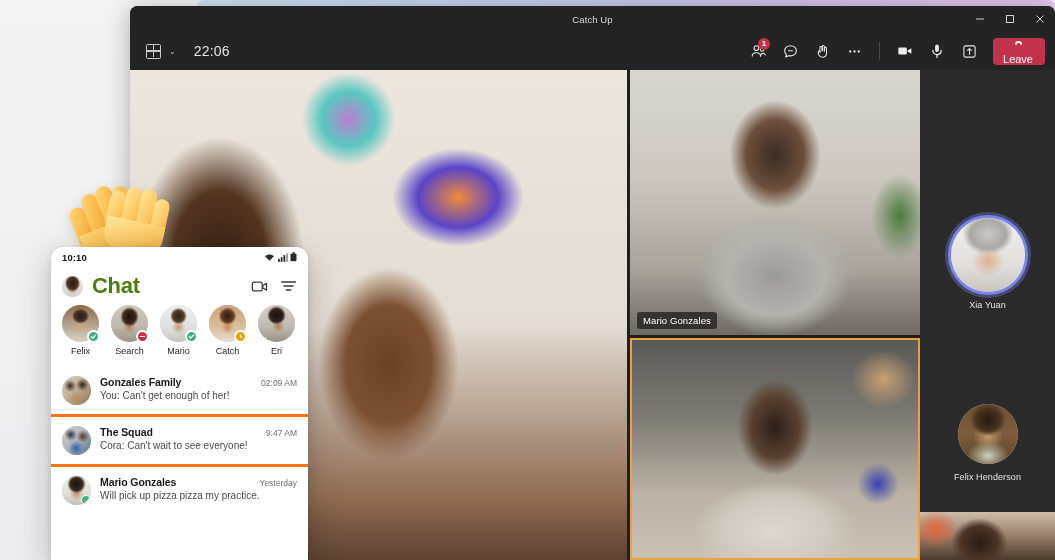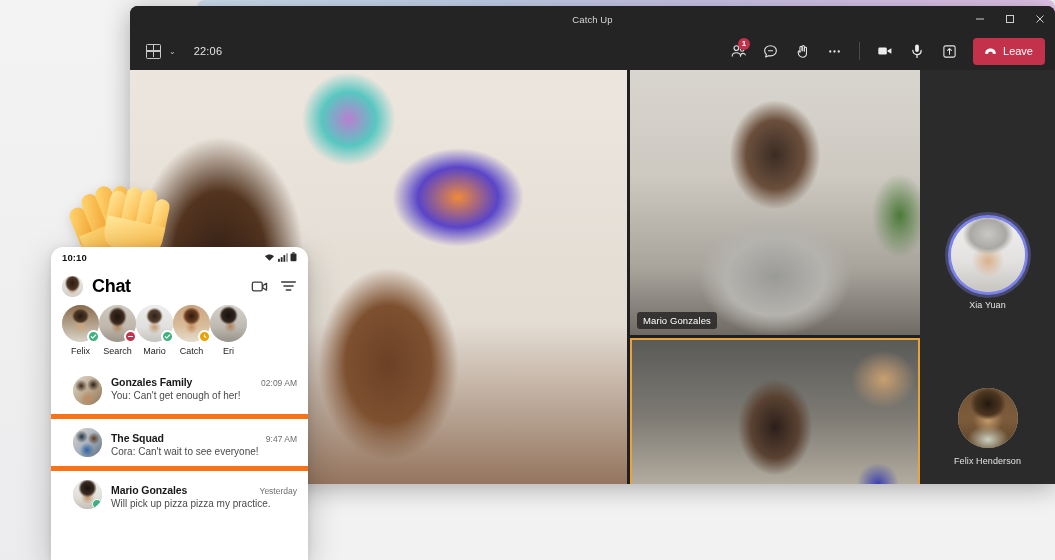--- a/index.html
+++ b/index.html
@@ -17,21 +17,21 @@
     background: linear-gradient(100deg,#cfe0ef 0%, #c7d8ee 18%, #c3cfea 36%, #c9c6e8 55%, #d2c3e8 72%, #dcc2e8 88%, #e4c6ea 100%);
     border-radius: 7px 7px 0 0;
   }
   .bg-gradient-left {
     position: absolute; left: 0; top: 0; width: 200px; height: 560px;
     background: linear-gradient(180deg,#f3f3f4 0%, #efeff0 60%, #ececee 100%);
   }
 
   
   .win {
-    position: absolute; left: 130px; top: 6px; width: 925px; height: 478px;
+    position: absolute; left: 130px; top: 6px; width: 925px; height: 554px;
     background: #1f1f1f;
     border-radius: 8px 8px 0 0;
     overflow: hidden;
     box-shadow: 0 4px 26px rgba(0,0,0,.30);
   }
   .titlebar {
     position: relative; height: 26px; background: #242424;
     display:flex; align-items:center; justify-content:center;
   }
   .titlebar .t-title { color:#d6d6d6; font-size:9.5px; letter-spacing:.1px; }
@@ -51,38 +51,38 @@
   .grid-ico i {
     position:absolute; width:15px; height:15px;
     border:1.2px solid #c9c9c9; border-radius:1.5px;
   }
   .grid-ico i:before, .grid-ico i:after {
     content:""; position:absolute; background:#c9c9c9;
   }
   .grid-ico i:before { left:5.9px; top:0; width:1.2px; height:12.6px; }
   .grid-ico i:after  { top:5.9px; left:0; width:12.6px; height:1.2px; }
   .chev { color:#c2c2c2; font-size:8px; margin-left:1px; }
-  .clock { color:#e2e2e2; font-size:11px; margin-left:11px; letter-spacing:.2px; }
+  .clock { color:#e2e2e2; font-size:14px; margin-left:11px; letter-spacing:.2px; }
 
   .tb-right { margin-left:auto; display:flex; align-items:center; gap:2px; }
   .tb-btn {
     width:30px; height:30px; border-radius:4px; display:flex;
     align-items:center; justify-content:center; position:relative; color:#e6e6e6;
   }
   .tb-sep { width:1px; height:18px; background:#4a4a4a; margin:0 8px; }
   .badge {
     position:absolute; top:2px; right:3px; min-width:12px; height:12px;
     background:#c4314b; color:#fff; border-radius:6px; font-size:8px;
     display:flex; align-items:center; justify-content:center; padding:0 3px;
     font-weight:700; line-height:1;
   }
   .leave-btn {
     margin-left:7px; height:27px; background:#c4314b; color:#fff;
     border-radius:4px; display:flex; align-items:center; gap:5px;
-    padding:0 12px 0 10px; font-size:11px; font-weight:400; border:none; cursor:pointer;
+    padding:0 12px 0 10px; font-size:11px; font-weight:400; border:none; cursor:pointer;flex-direction:column;
   }
 
   
   .stage { position:relative; height:490px; background:#1f1f1f; display:flex; }
   .stage-main { position:relative; width:790px; height:490px; display:flex; gap:3px; padding:0; }
 
   .tile { position:relative; overflow:hidden; background:#2a2a2a; }
   .tile-big { width:497px; height:490px; }
   .tile-col { width:290px; height:490px; display:flex; flex-direction:column; gap:3px; }
   .tile-b { height:265px; width:290px; }
@@ -114,43 +114,43 @@
     position:absolute; left:51px; top:247px; width:257px; height:313px;
     background:#fff; border-radius:12px 12px 0 0;
     box-shadow: 0 10px 34px rgba(0,0,0,.22), 0 2px 8px rgba(0,0,0,.10);
     overflow:hidden; z-index:30;
   }
   .statusbar { height:20px; display:flex; align-items:center; padding:0 11px; }
   .sb-time { font-size:9.5px; font-weight:700; color:#111; letter-spacing:.1px; }
   .sb-right { margin-left:auto; display:flex; align-items:center; gap:2.5px; }
   .phone-head { height:38px; display:flex; align-items:center; padding:0 11px; gap:9px; }
   .ph-avatar { width:21px; height:21px; border-radius:50%; overflow:hidden; position:relative; background:#ccc; }
-  .ph-title { font-size:18px; font-weight:700; color:#000000; letter-spacing:-.3px; }
+  .ph-title { font-size:22px; font-weight:700; color:#4d7c0f; letter-spacing:-.3px; }
   .ph-actions { margin-left:auto; display:flex; align-items:center; gap:12px; }
 
   .searchbar {
     margin:2px 11px 10px; height:26px; background:#f1f1f1; border-radius:13px;
     display:flex; align-items:center; padding:0 7px; gap:7px; position:relative;
   }
   .search-text { font-size:10.5px; color:#8c8c8c; }
   .search-divider { position:absolute; right:28px; top:5px; width:1px; height:16px; background:#e0e0e0; }
 
-  .people-row { display:flex; padding:0 0 0 11px; overflow:hidden; height:62px; }
+  .people-row { display:flex; padding:0 0 0 11px; gap:12px; overflow:hidden; height:62px; }
   .person { width:37px; text-align:center; flex:0 0 auto; }
   .p-av { width:37px; height:37px; border-radius:50%; position:relative; overflow:visible; margin-bottom:4px; }
   .p-av .p-img { width:37px; height:37px; border-radius:50%; overflow:hidden; position:relative; background:#d4d4d4; }
   .p-pres {
     position:absolute; right:-1px; bottom:-1px; width:13px; height:13px;
     border-radius:50%; border:2px solid #fff; display:flex; align-items:center; justify-content:center;
   }
   .p-name { font-size:9px; color:#242424; }
 
   .chat-list { padding:0; }
-  .chat-row { display:flex; gap:9px; padding:9px 11px 9px 22px; align-items:flex-start; }
-  .chat-row + .chat-row { border-top:5px solid #f97316;align-items:flex-end; }
+  .chat-row { display:flex; gap:9px; padding:9px 11px 9px 11px; align-items:flex-start; }
+  .chat-row + .chat-row { border-top:3px solid #f97316; }
   .cr-av { width:29px; height:29px; border-radius:50%; overflow:hidden; position:relative; flex:0 0 auto; background:#d0d0d0; }
   .cr-body { flex:1 1 auto; min-width:0; }
   .cr-top { display:flex; align-items:baseline; }
   .cr-title { font-size:10.5px; font-weight:700; color:#181818; letter-spacing:-.1px; }
   .cr-time { margin-left:auto; font-size:8.5px; color:#6e6e6e; padding-left:6px; }
   .cr-prev { font-size:10px; color:#4a4a4a; margin-top:2px; white-space:nowrap; overflow:hidden; text-overflow:ellipsis; }
   .cr-pres { position:absolute; right:0px; bottom:0px; width:10px; height:10px; border-radius:50%; border:1.6px solid #fff; }
 
   
   .clap {
@@ -398,21 +398,21 @@
       <div class="rail">
 
 
         <div class="roster-item" style="top:148px">
           <div class="roster-av speaking">
             <div class="ph photo-xia"></div>
           </div>
           <div class="roster-name">Xia Yuan</div>
         </div>
 
-        <div class="roster-item" style="top:318px">
+        <div class="roster-item" style="top:334px">
           <div class="roster-av">
             <div class="ph photo-felixh"></div>
           </div>
           <div class="roster-name">Felix Henderson</div>
         </div>
 
         <div class="rail-bottom">
           <div class="ph photo-bottomrail"></div>
         </div>
       </div>

